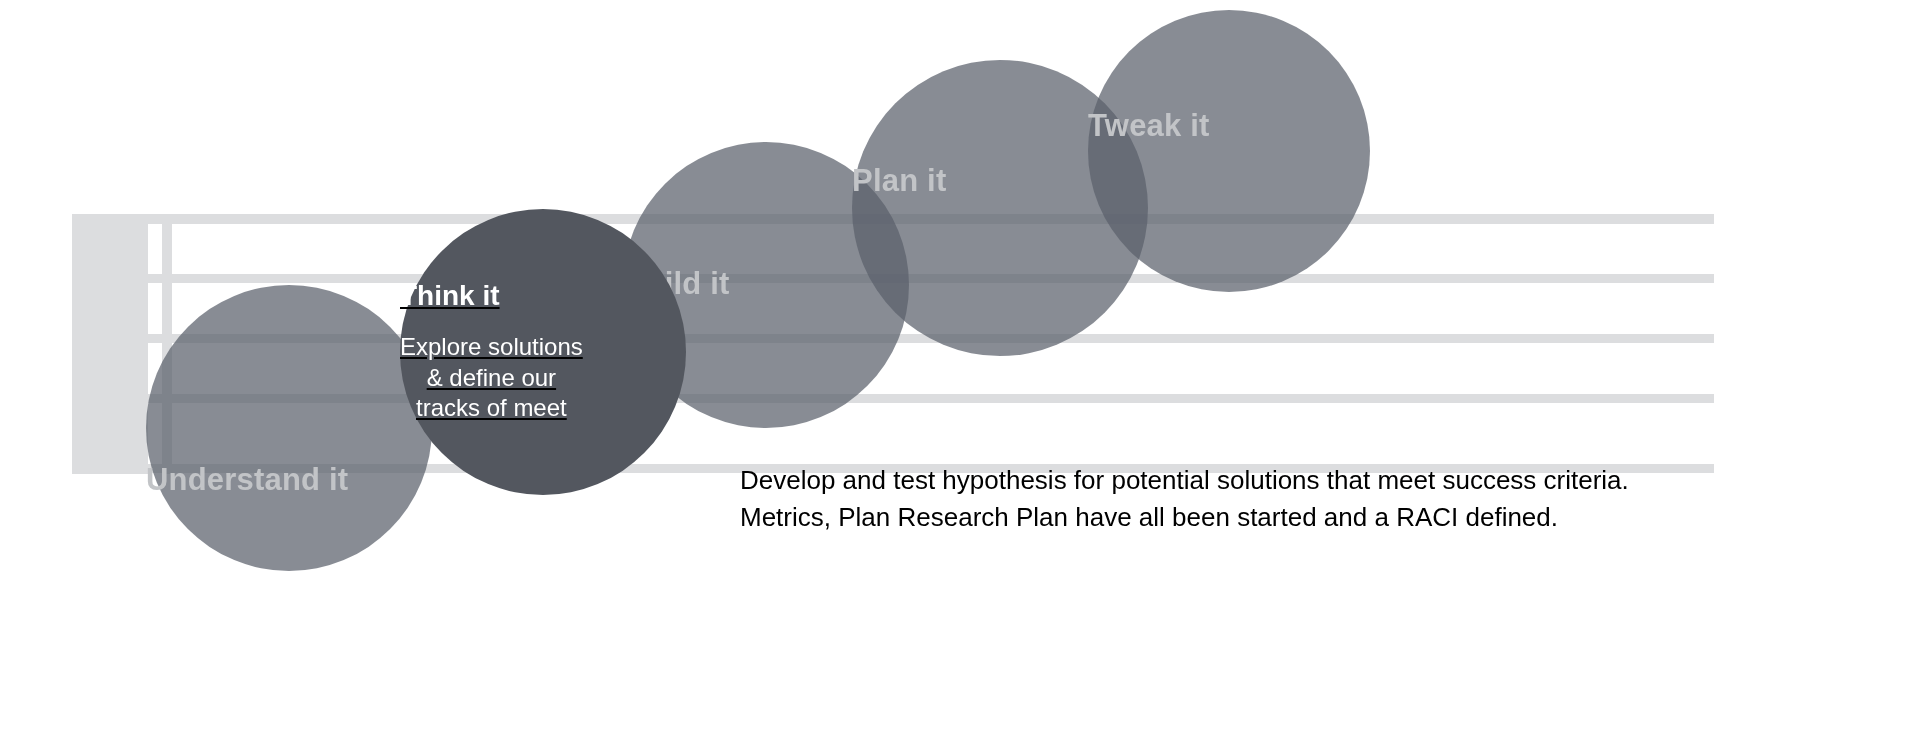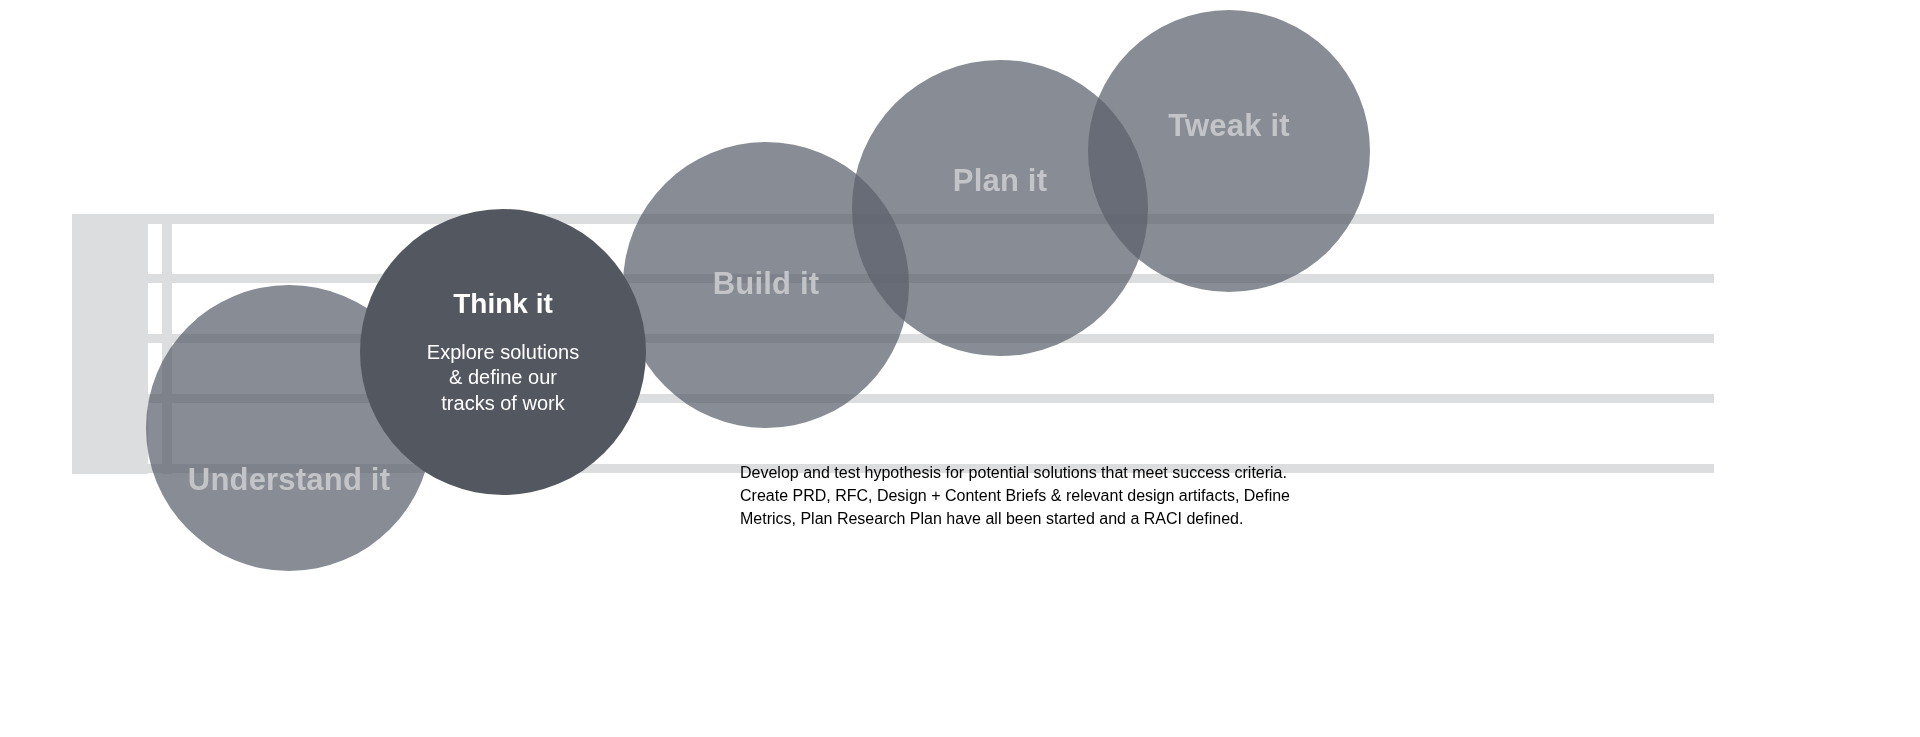--- a/index.html
+++ b/index.html
@@ -79,21 +79,21 @@
     left: 0; top: 0;
     width: 1920px;
     height: 737px;
     z-index: 2;
   }
   .bubble {
     position: absolute;
     border-radius: 50%;
     display: flex;
     flex-direction: column;
-    align-items: center;
+    align-items: flex-start;
     justify-content: center;
     text-align: center;
     box-sizing: border-box;
   }
   .bubble.light {
     background: rgba(90, 96, 107, 0.72);
   }
   .bubble.dark {
     background: #53575f;
   }
@@ -106,46 +106,46 @@
     font-size: 31px;
     letter-spacing: 0.2px;
   }
   .bubble.dark .bubble-title {
     color: #ffffff;
     font-size: 28px;
     margin-bottom: 20px;
   }
   .bubble-desc {
     color: #ffffff;
-    font-size: 20px;
+    font-size: 24px;
     line-height: 1.28;
     font-weight: normal;
   }
 
   
   #b-understand { left: 146px; top: 285px; width: 286px; height: 286px; }
-  #b-think      { left: 360px; top: 209px; width: 286px; height: 286px; }
+  #b-think      { left: 400px; top: 209px; width: 286px; height: 286px; text-decoration: underline; }
   #b-build      { left: 623px; top: 142px; width: 286px; height: 286px; }
   #b-ship       { left: 852px; top: 60px;  width: 296px; height: 296px; }
   #b-tweak      { left: 1088px; top: 10px; width: 282px; height: 282px; }
 
   #b-understand .bubble-title { transform: translateY(52px); }
   #b-build .bubble-title      { transform: translateY(-1px); }
   #b-ship .bubble-title       { transform: translateY(-27px); }
   #b-tweak .bubble-title      { transform: translateY(-25px); }
 
   
   .caption {
     position: absolute;
     left: 740px;
     top: 462px;
     width: 770px;
     z-index: 3;
     color: #000000;
-    font-size: 16px;
+    font-size: 26px;
     line-height: 1.43;
     font-family: "Liberation Sans", sans-serif;
   }
   .caption-line { display: block; white-space: nowrap; }
 </style>
 </head>
 <body>
 
 <div id="stage">
 
@@ -176,25 +176,24 @@
 
     <div class="bubble light" id="b-tweak">
       <div class="bubble-title">Tweak it</div>
     </div>
 
     <div class="bubble dark" id="b-think">
       <div class="bubble-title">Think it</div>
       <div class="bubble-desc">
         <span>Explore solutions</span><br>
         <span>&amp; define our</span><br>
-        <span>tracks of work</span>
+        <span>tracks of meet</span>
       </div>
     </div>
 
   </div>
 
   <div class="caption">
     <span class="caption-line">Develop and test hypothesis for potential solutions that meet success criteria.</span>
-    <span class="caption-line">Create PRD, RFC, Design + Content Briefs &amp; relevant design artifacts, Define</span>
     <span class="caption-line">Metrics, Plan Research Plan have all been started and a RACI defined.</span>
   </div>
 
 </div>
 
 </body></html>

